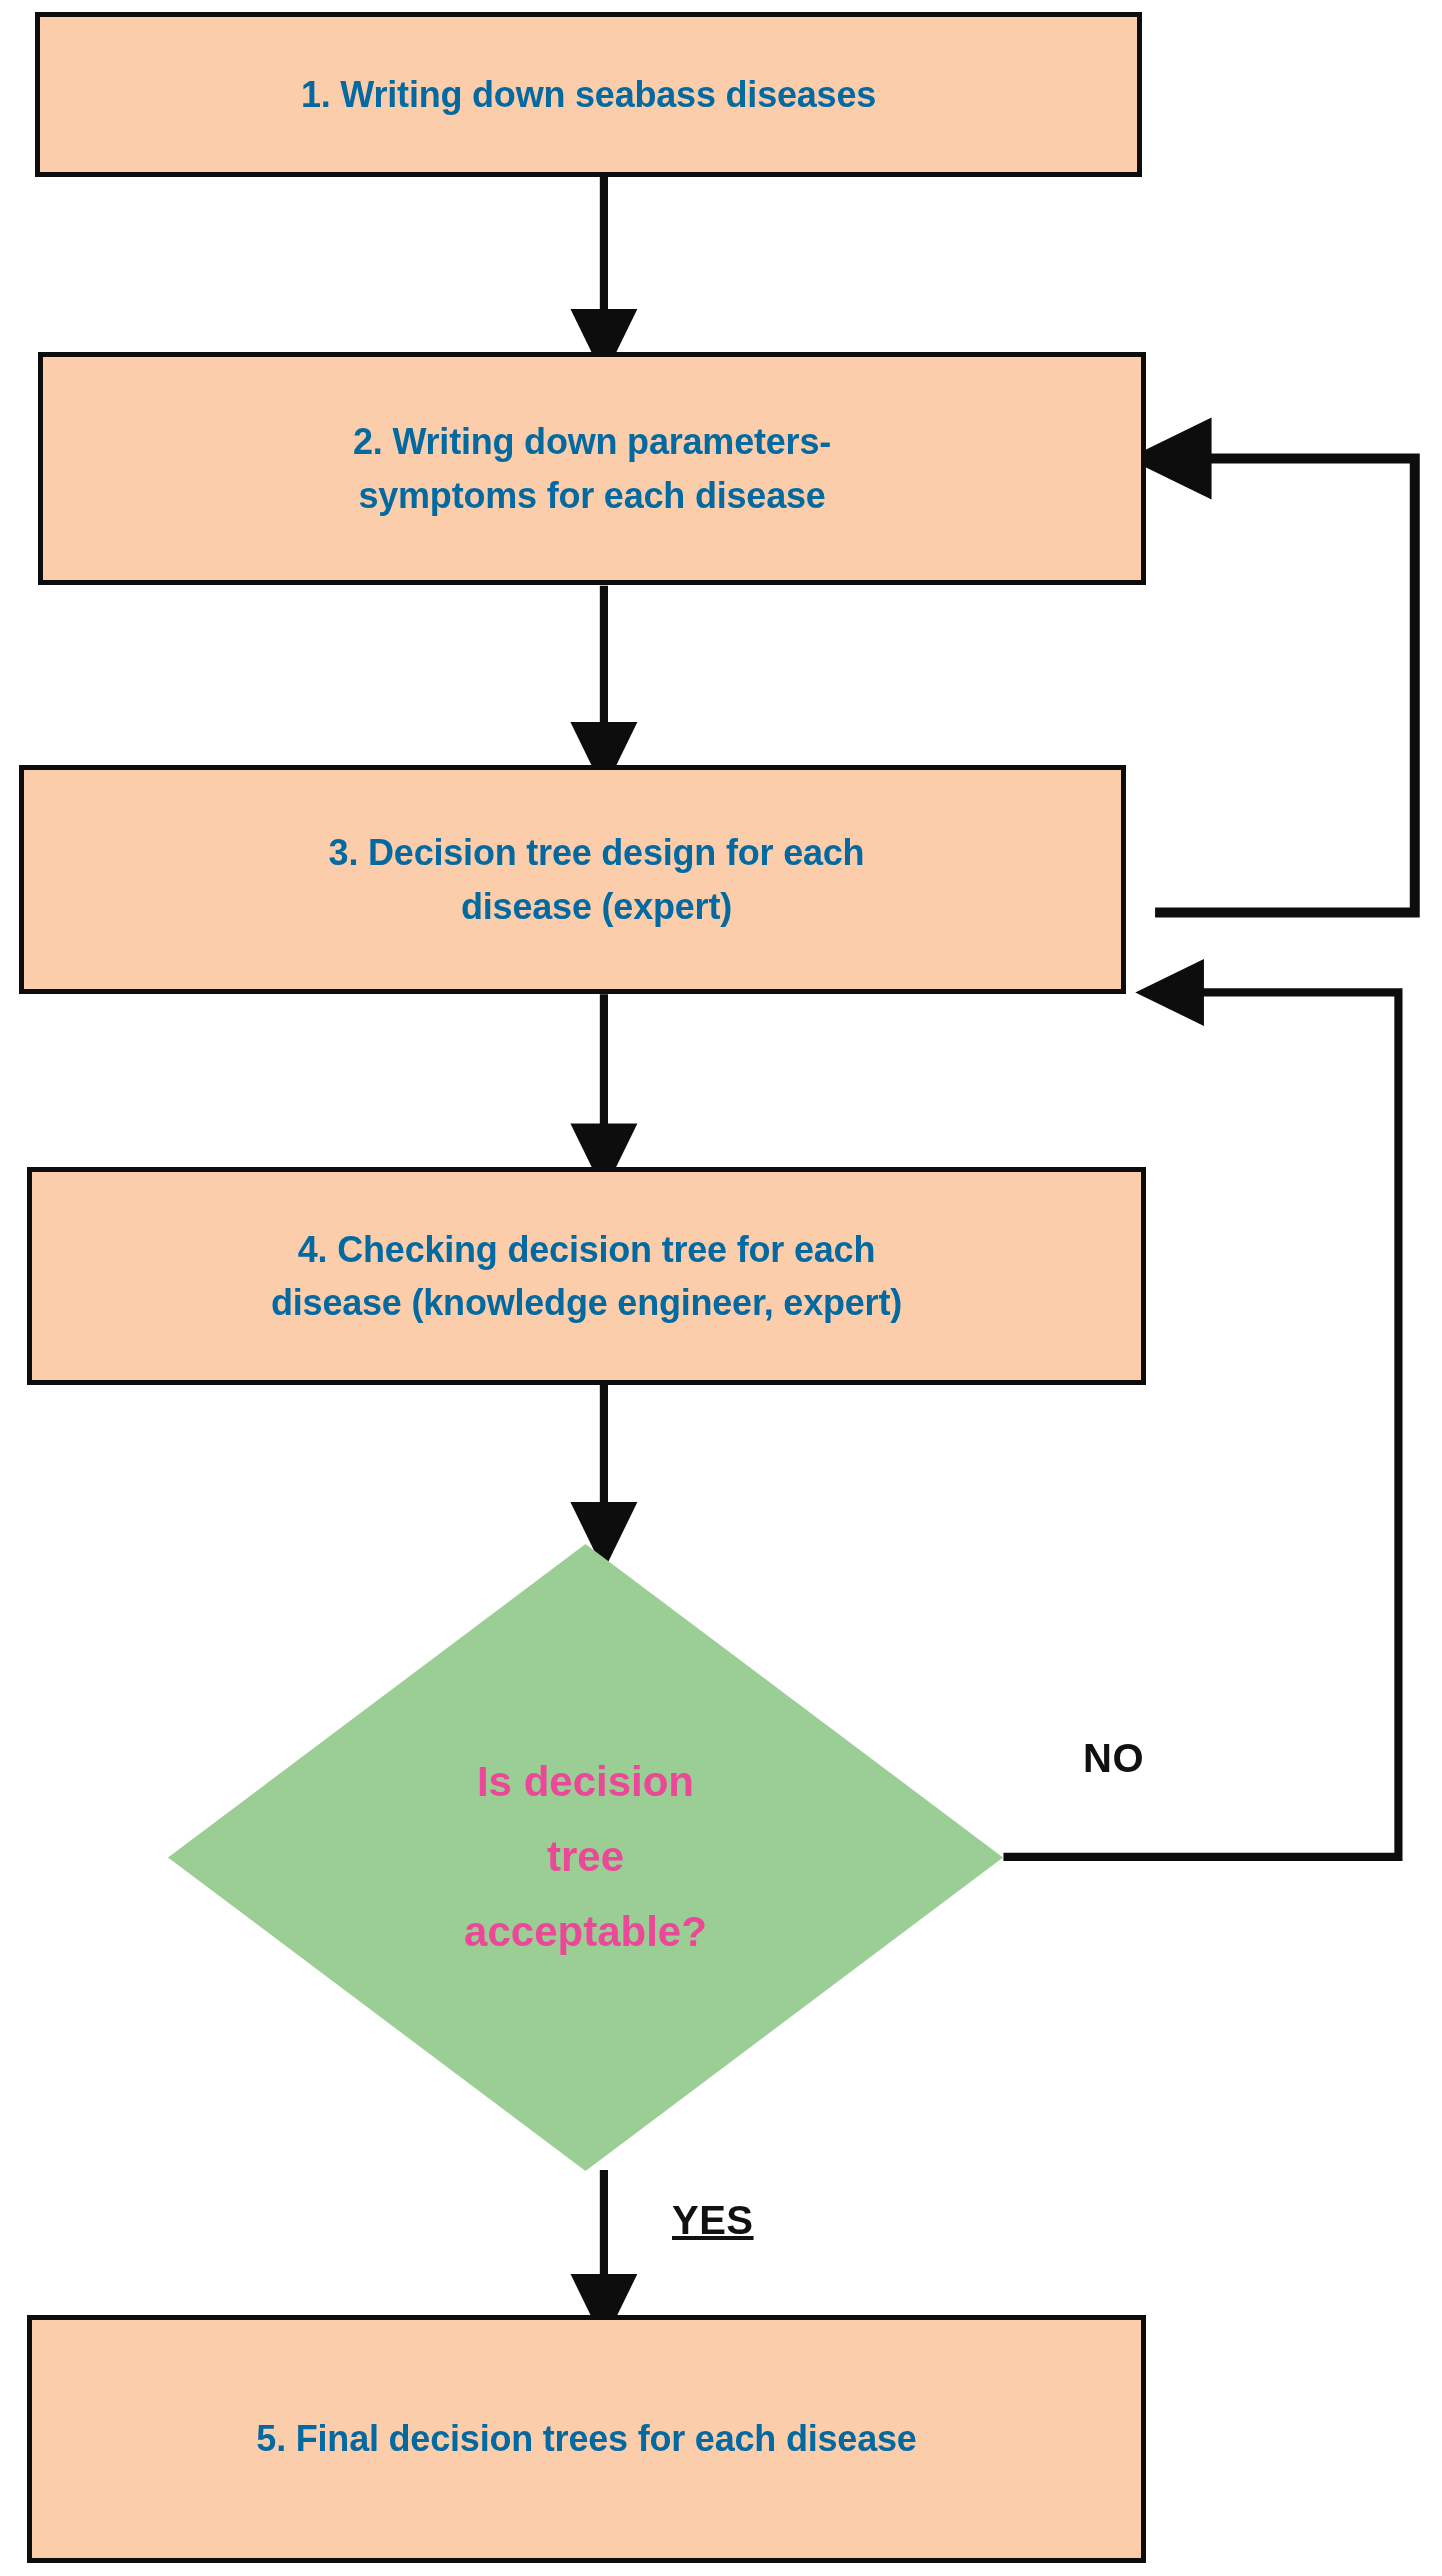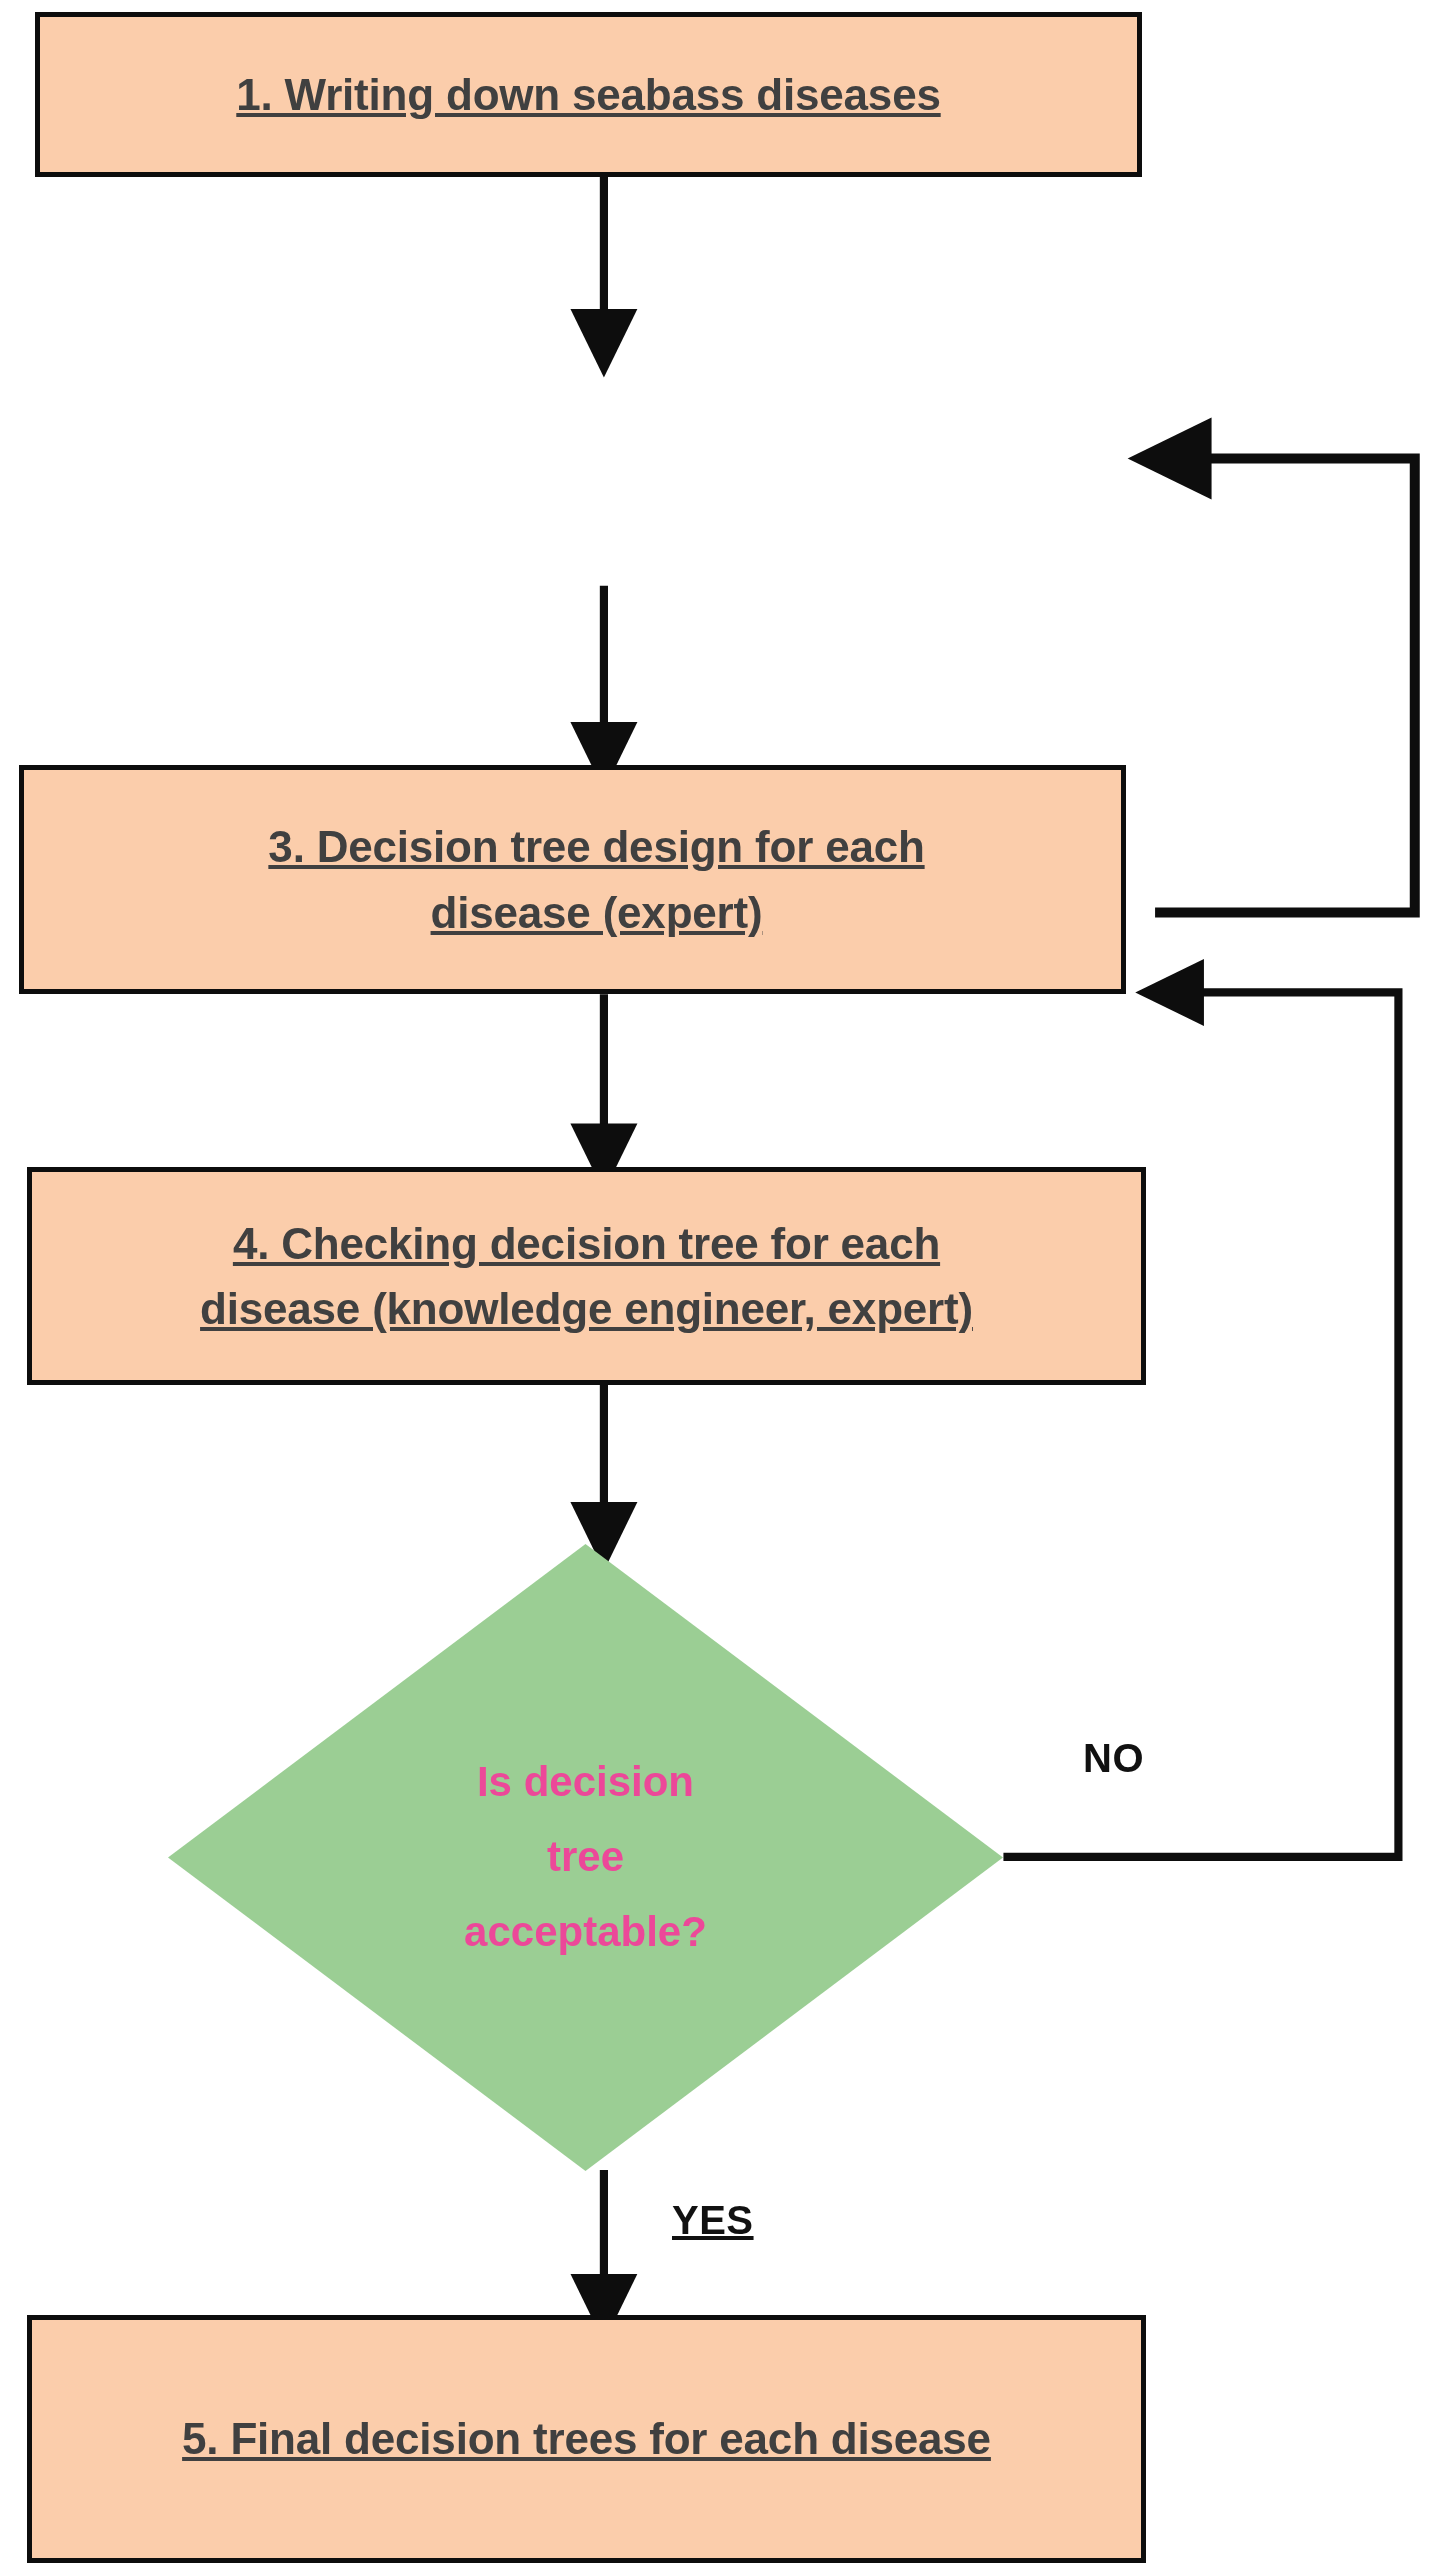--- a/index.html
+++ b/index.html
@@ -22,28 +22,27 @@
     display: flex;
     align-items: center;
     justify-content: center;
     text-align: center;
   }
   .process {
     background: #fbcdab;
     border: 5.4px solid #0d0d0d;
   }
   .process .node-text {
-    font-size: 44px;
+    font-size: 36px;
     font-weight: bold;
-    color: #404040;
+    color: #0369a1;
     line-height: 1.48;
     letter-spacing: -0.2px;
     padding: 0 23.6px;
     white-space: pre-line;
-    text-decoration: underline;
   }
   .decision-wrap {
     position: absolute;
   }
   .decision-shape {
     position: absolute;
     inset: 0;
     background: #9bce94;
     clip-path: polygon(50% 0%, 100% 50%, 50% 100%, 0% 50%);
   }
@@ -101,20 +100,24 @@
 
     <path d="M 1272 1005 L 1558 1005 L 1558 505 L 1288 505" fill="none" stroke="#0d0d0d" stroke-width="11" marker-end="url(#arrowhead)"></path>
 
     <path d="M 1105 2045 L 1540 2045 L 1540 1093 L 1288 1093" fill="none" stroke="#0d0d0d" stroke-width="9" marker-end="url(#arrowhead)"></path>
   </svg>
 
   <div class="node process" style="left:35px; top:11.8px; width:1107px; height:165px;">
     <span class="node-text">1. Writing down seabass diseases</span>
   </div>
 
+  <div class="node process" style="left:38px; top:352px; width:1108px; height:233px;">
+    <span class="node-text">2. Writing down parameters-
+symptoms for each disease</span>
+  </div>
 
   <div class="node process" style="left:19px; top:765px; width:1107px; height:229px;padding-left:48px;">
     <span class="node-text">3. Decision tree design for each
 disease (expert)</span>
   </div>
 
   <div class="node process" style="left:27px; top:1167px; width:1119px; height:218px;">
     <span class="node-text">4. Checking decision tree for each
 disease (knowledge engineer, expert)</span>
   </div>

